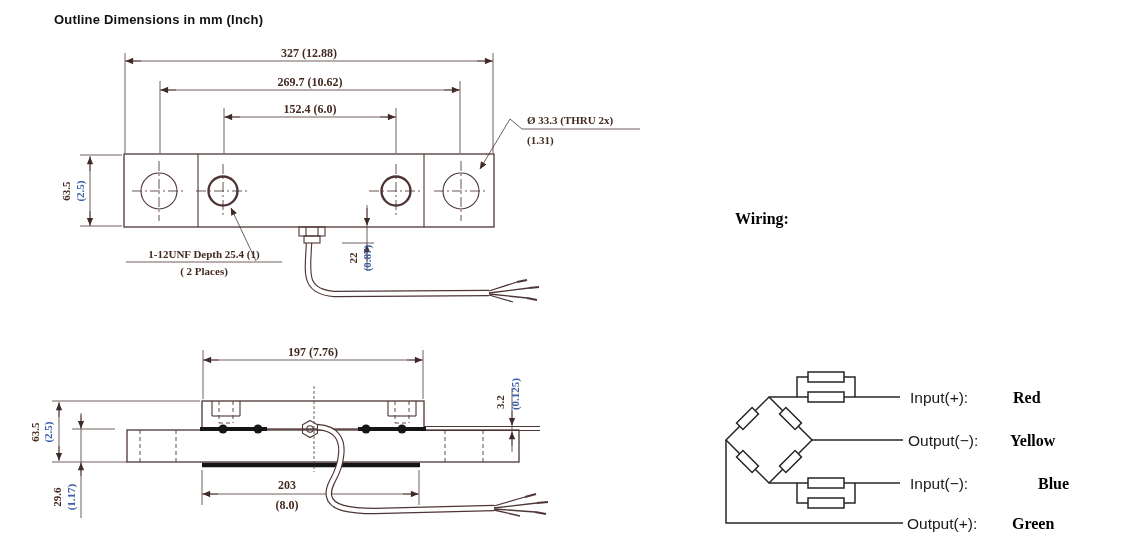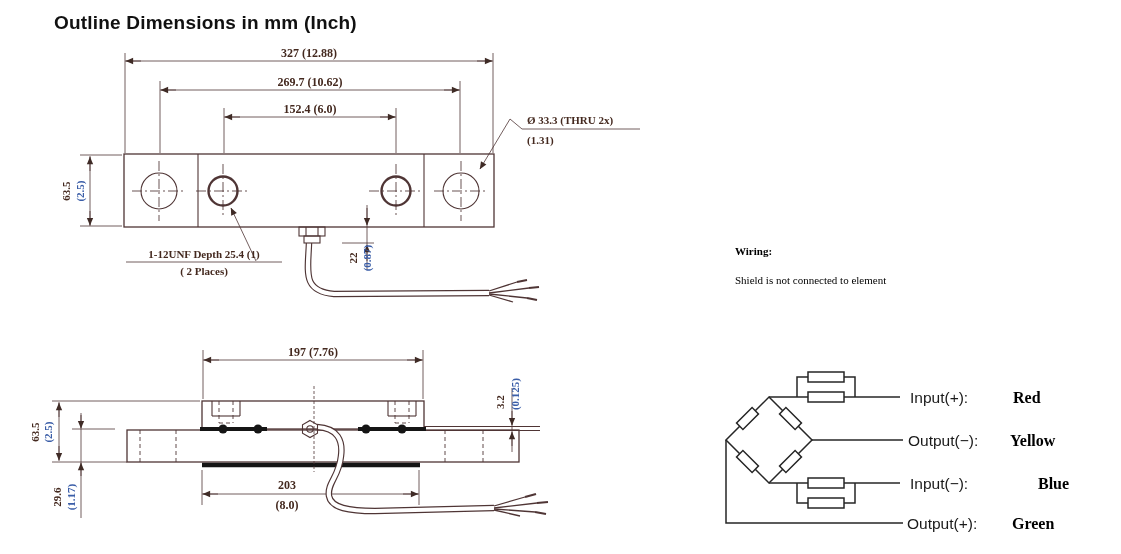--- a/index.html
+++ b/index.html
@@ -1,22 +1,22 @@
 <!DOCTYPE html>
 <html><head>
 <meta charset="utf-8">
 <style>
   html,body{margin:0;padding:0;background:#ffffff;}
   body{width:1121px;height:554px;position:relative;overflow:hidden;
        font-family:"Liberation Sans",sans-serif;}
-  .title{position:absolute;left:54px;top:12px;font-size:19px;font-weight:bold;
+  .title{position:absolute;left:54px;top:12px;font-size:13px;font-weight:bold;
          color:#111;font-family:"Liberation Sans",sans-serif;letter-spacing:.2px;}
   .drawing{position:absolute;left:0;top:0;}
   .wiring{position:absolute;left:735px;top:205px;color:#000;
-          font-family:"Liberation Serif",serif;font-size:11px;line-height:28.5px;margin-top:32px;}
+          font-family:"Liberation Serif",serif;font-size:16px;line-height:28.5px;}
   .wiring p{margin:0;}
   .wiring .wiring-heading{font-weight:bold;}
   
   text{fill:#44291f;}
   .dim{font:bold 12px "Liberation Serif",serif;fill:#44291f;}
   .dimsm{font:bold 11px "Liberation Serif",serif;fill:#44291f;}
   .dimblue{font:bold 11px "Liberation Serif",serif;fill:#3b5ea8;}
   .bterm{font:15.5px "Liberation Sans",sans-serif;fill:#1a1a1a;}
   .bcolor{font:bold 16px "Liberation Serif",serif;fill:#000;}
   .ln{stroke:#4f3535;stroke-width:1.3;fill:none;}
@@ -304,14 +304,13 @@
       <text class="bterm" x="910" y="489">Input(−):</text>
       <text class="bcolor" x="1038" y="489">Blue</text>
       <text class="bterm" x="907" y="529">Output(+):</text>
       <text class="bcolor" x="1012" y="529">Green</text>
     </g>
   </g>
 </svg>
 
 <div class="wiring">
   <p class="wiring-heading">Wiring:</p>
-  <p>Shield is not connected to element</p>
 </div>
 
 </body></html>

